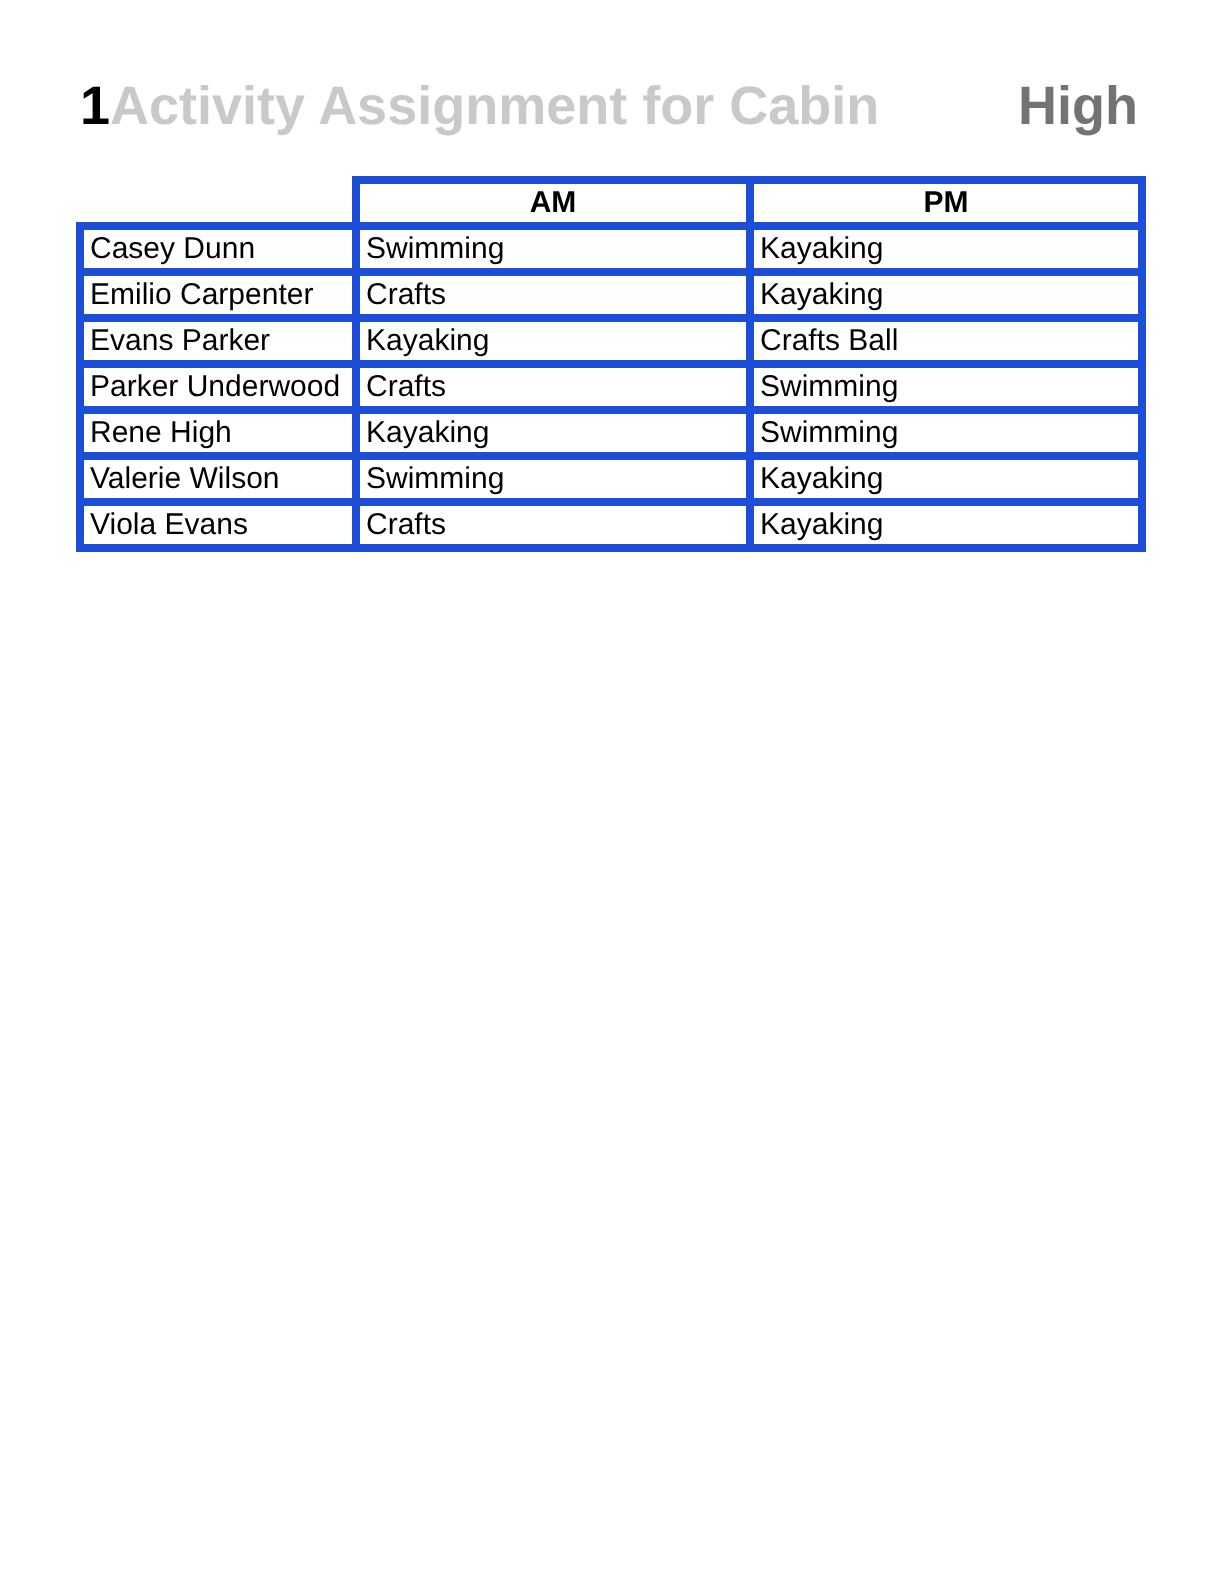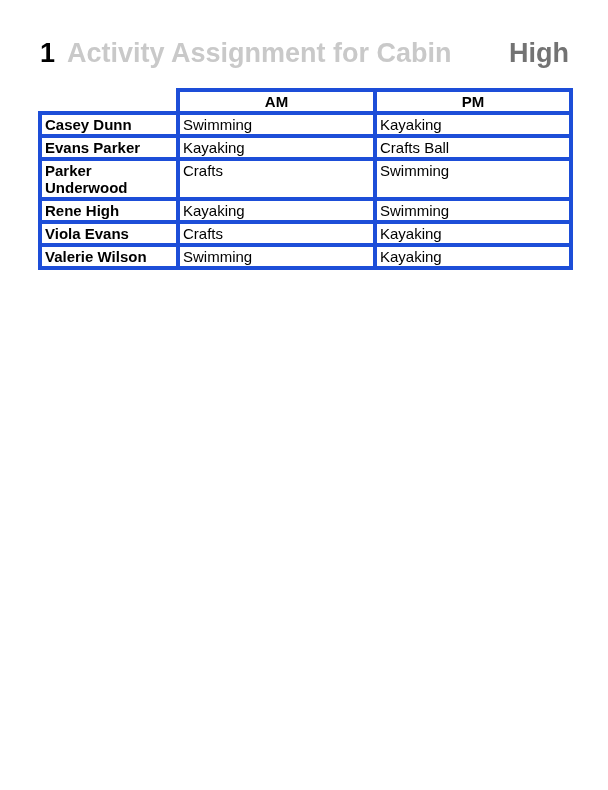--- a/index.html
+++ b/index.html
@@ -21,21 +21,21 @@
     left: 40px;
     right: 39px;
     top: 38px;
     display: flex;
     align-items: baseline;
     font-size: 27px;
     font-weight: bold;
     white-space: nowrap;
   }
   .h-num   { color: #000000; }
-  .h-title { color: #c9c9c9; margin-left: 12px; }
+  .h-title { color: #c9c9c9; }
   .h-spacer{ flex: 1 1 auto; }
   .h-cabin { color: #737373; }
 
   table.schedule {
     position: absolute;
     left: 38px;
     top: 88px;
     width: 531px;
     border-collapse: collapse;
     table-layout: fixed;
@@ -54,21 +54,21 @@
   table.schedule thead th {
     text-align: center;
     font-weight: bold;
     height: 20px;
   }
   table.schedule thead th.corner {
     border: none;
     background: transparent;
   }
   table.schedule tbody th {
-    font-weight: bold;
+    font-weight: normal;
     height: 21px;
     margin-left: 26px;
   }
   table.schedule tbody td {
     font-weight: normal;
     height: 21px;
   }
 </style>
 </head>
 <body>
@@ -95,40 +95,45 @@
         <th>PM</th>
       </tr>
     </thead>
     <tbody id="table-body">
         <tr>
           <th>Casey Dunn</th>
           <td>Swimming</td>
           <td>Kayaking</td>
         </tr>
         <tr>
+          <th>Emilio Carpenter</th>
+          <td>Crafts</td>
+          <td>Kayaking</td>
+        </tr>
+        <tr>
           <th>Evans Parker</th>
           <td>Kayaking</td>
           <td>Crafts Ball</td>
         </tr>
         <tr>
           <th>Parker Underwood</th>
           <td>Crafts</td>
           <td>Swimming</td>
         </tr>
         <tr>
           <th>Rene High</th>
           <td>Kayaking</td>
           <td>Swimming</td>
         </tr>
         <tr>
-          <th>Viola Evans</th>
-          <td>Crafts</td>
+          <th>Valerie Wilson</th>
+          <td>Swimming</td>
           <td>Kayaking</td>
         </tr>
         <tr>
-          <th>Valerie Wilson</th>
-          <td>Swimming</td>
+          <th>Viola Evans</th>
+          <td>Crafts</td>
           <td>Kayaking</td>
         </tr>
       </tbody>
   </table>
 
 </div>
 
 </body></html>

